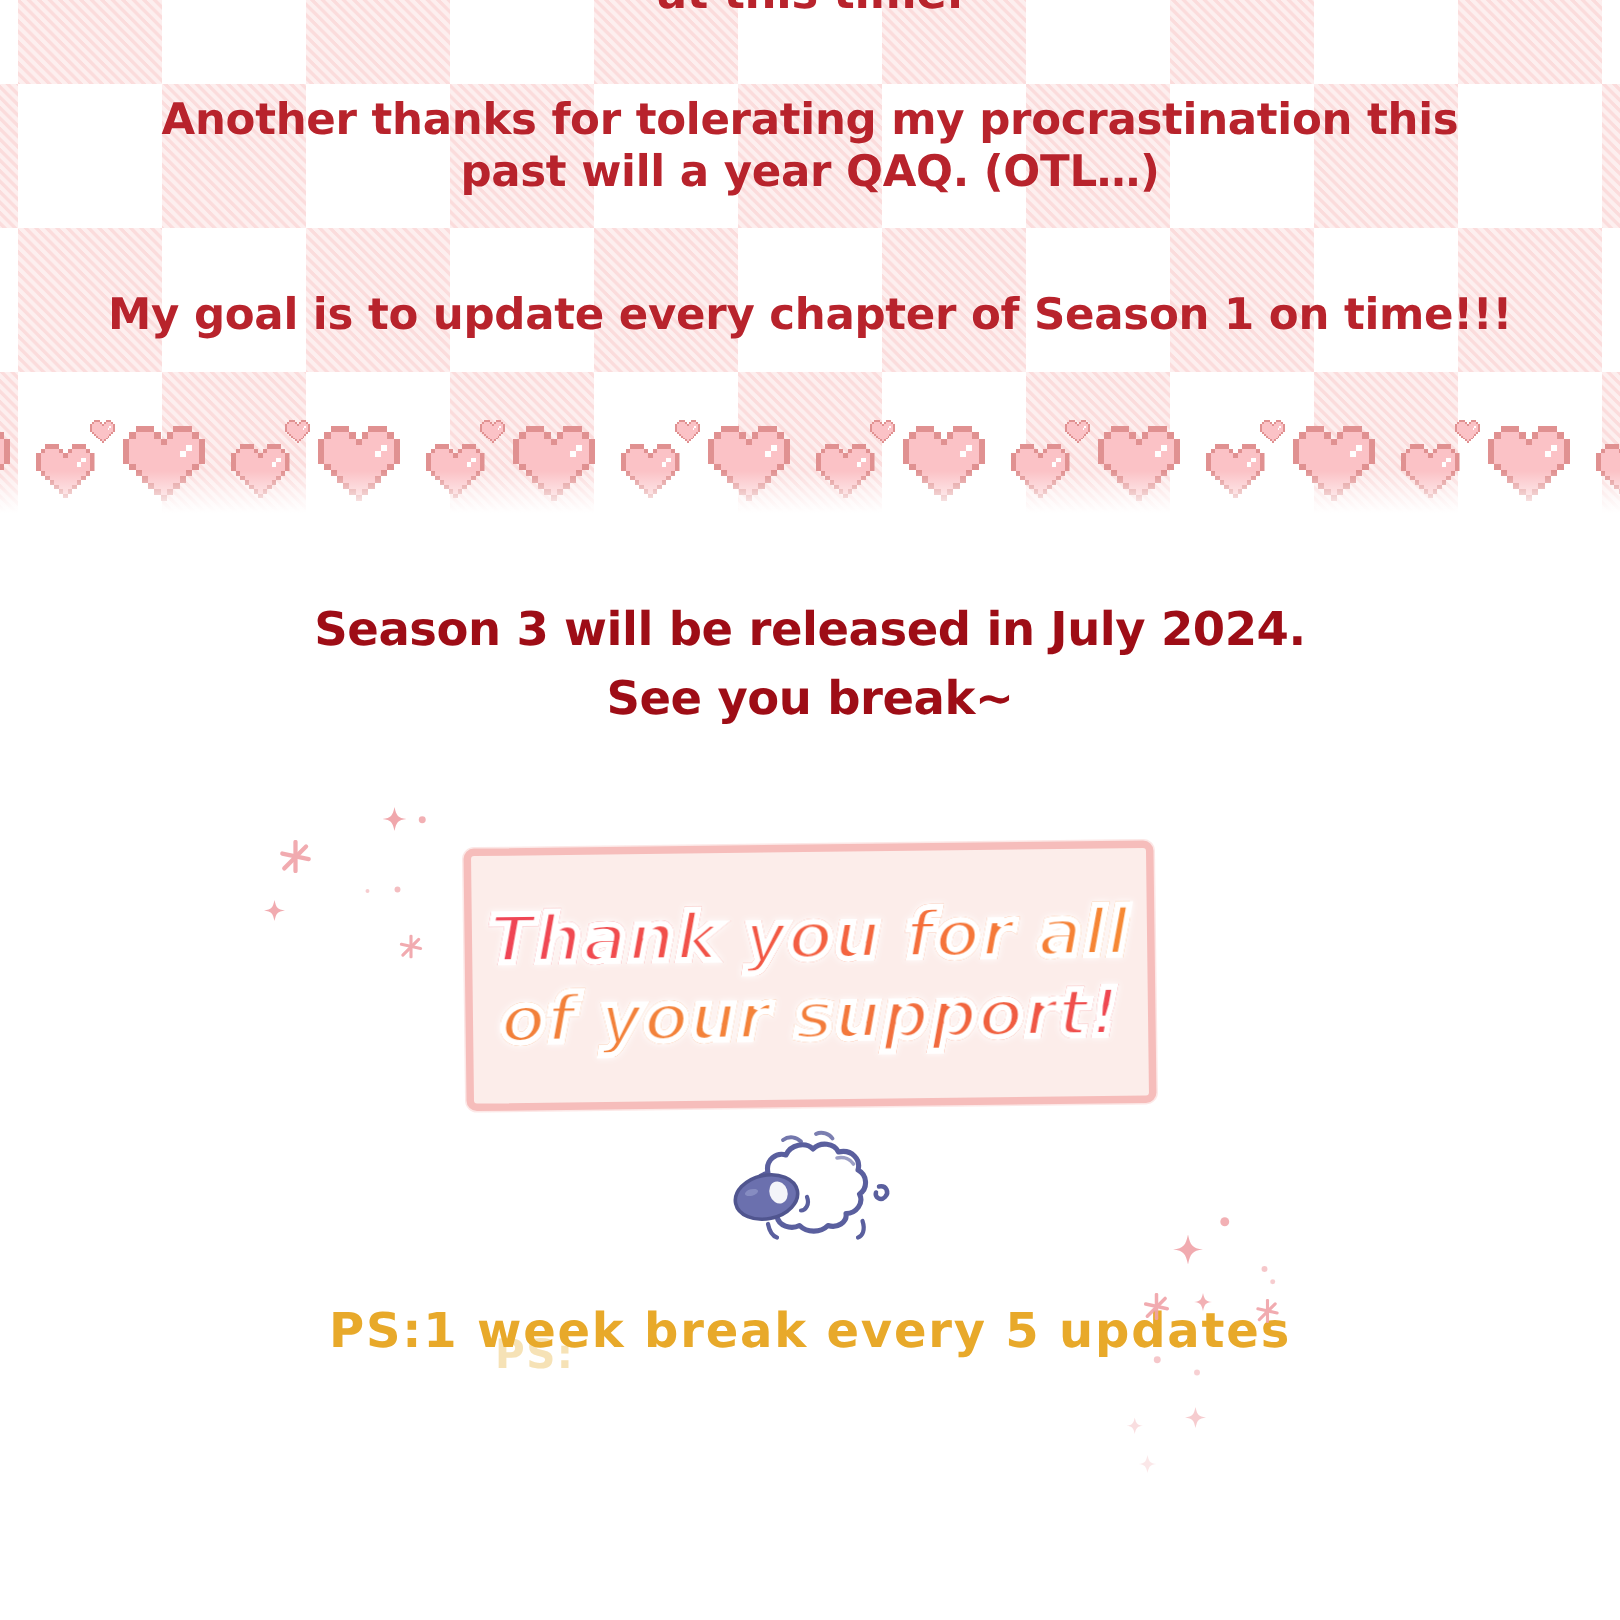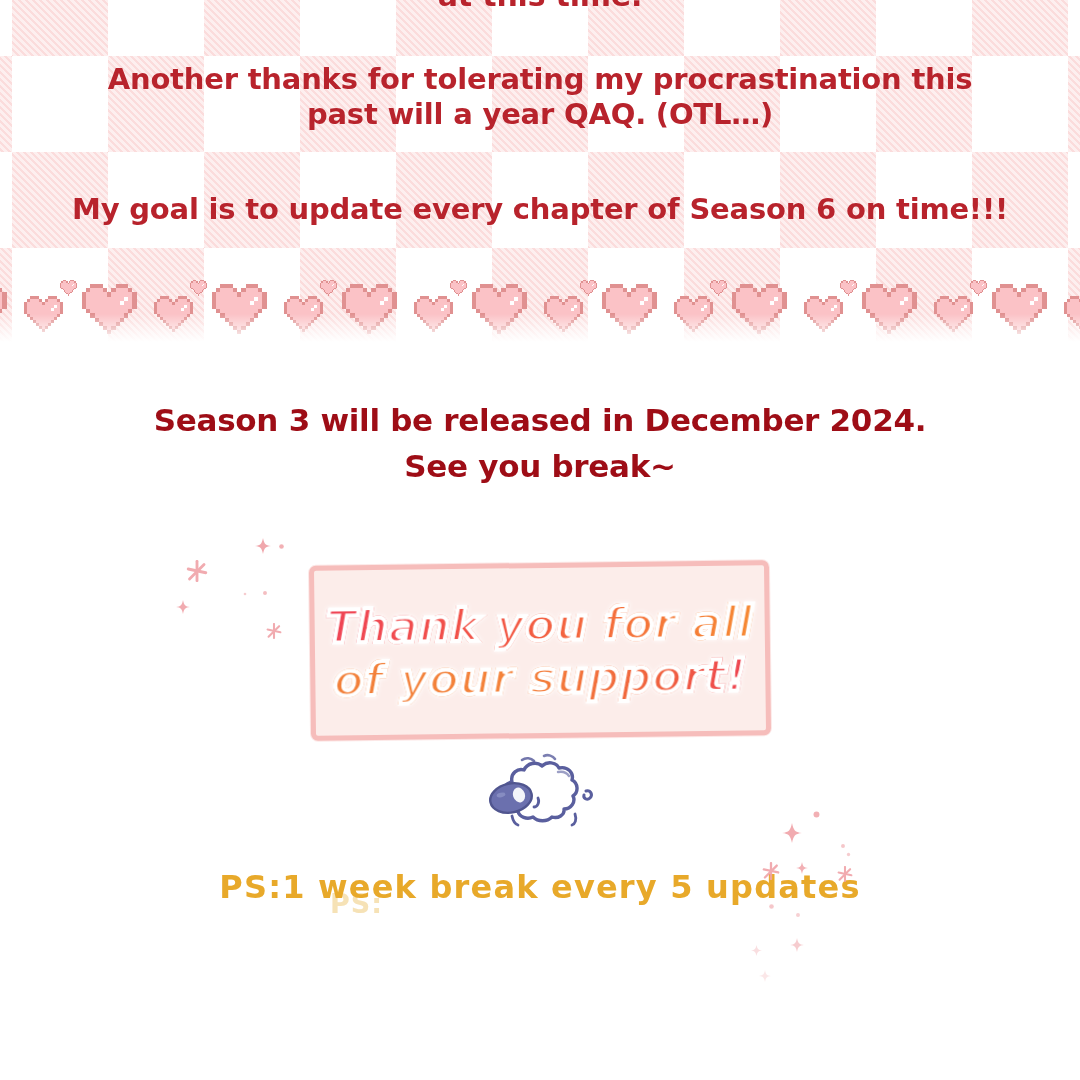--- a/index.html
+++ b/index.html
@@ -162,21 +162,21 @@
   <div class="checker-banner">
     <div class="checker-grid"></div>
 
     <div class="banner-text" id="line-cutoff">at this time.</div>
 
     <div class="banner-text" id="line-thanks">
       <div>Another thanks for tolerating my procrastination this</div>
       <div>past will a year QAQ. (OTL…)</div>
     </div>
 
-    <div class="banner-text" id="line-goal">My goal is to update every chapter of Season 6 on time!!!</div>
+    <div class="banner-text" id="line-goal">My goal is to update every chapter of Season 1 on time!!!</div>
 
     <div class="hearts-row" id="hearts-row">
         <div class="heart-group" style="left: -48px;">
           <span class="px-heart" style="left:0px;top:16px;">
             <svg width="54.6" height="50.400000000000006" viewBox="0 0 13 12" shape-rendering="crispEdges">
               <rect x="2" y="0" width="1" height="1" fill="#e09191"></rect>
               <rect x="3" y="0" width="1" height="1" fill="#e09191"></rect>
               <rect x="4" y="0" width="1" height="1" fill="#e09191"></rect>
               <rect x="8" y="0" width="1" height="1" fill="#e09191"></rect>
               <rect x="9" y="0" width="1" height="1" fill="#e09191"></rect>
@@ -2997,21 +2997,21 @@
               <rect x="6" y="11" width="1" height="1" fill="#e09191"></rect>
             </svg>
           </span>
         </div>
       </div>
 
     <div class="checker-fade"></div>
   </div>
 
   <div id="release-block">
-    <div>Season 3 will be released in December 2024.</div>
+    <div>Season 3 will be released in July 2024.</div>
     <div>See you break~</div>
   </div>
 
   <div id="sticker">
     <div id="sticker-inner">
       <div class="sticker-line" id="sticker-line-1">Thank you for  all</div>
       <div class="sticker-line" id="sticker-line-2">of your support!</div>
     </div>
   </div>
 

